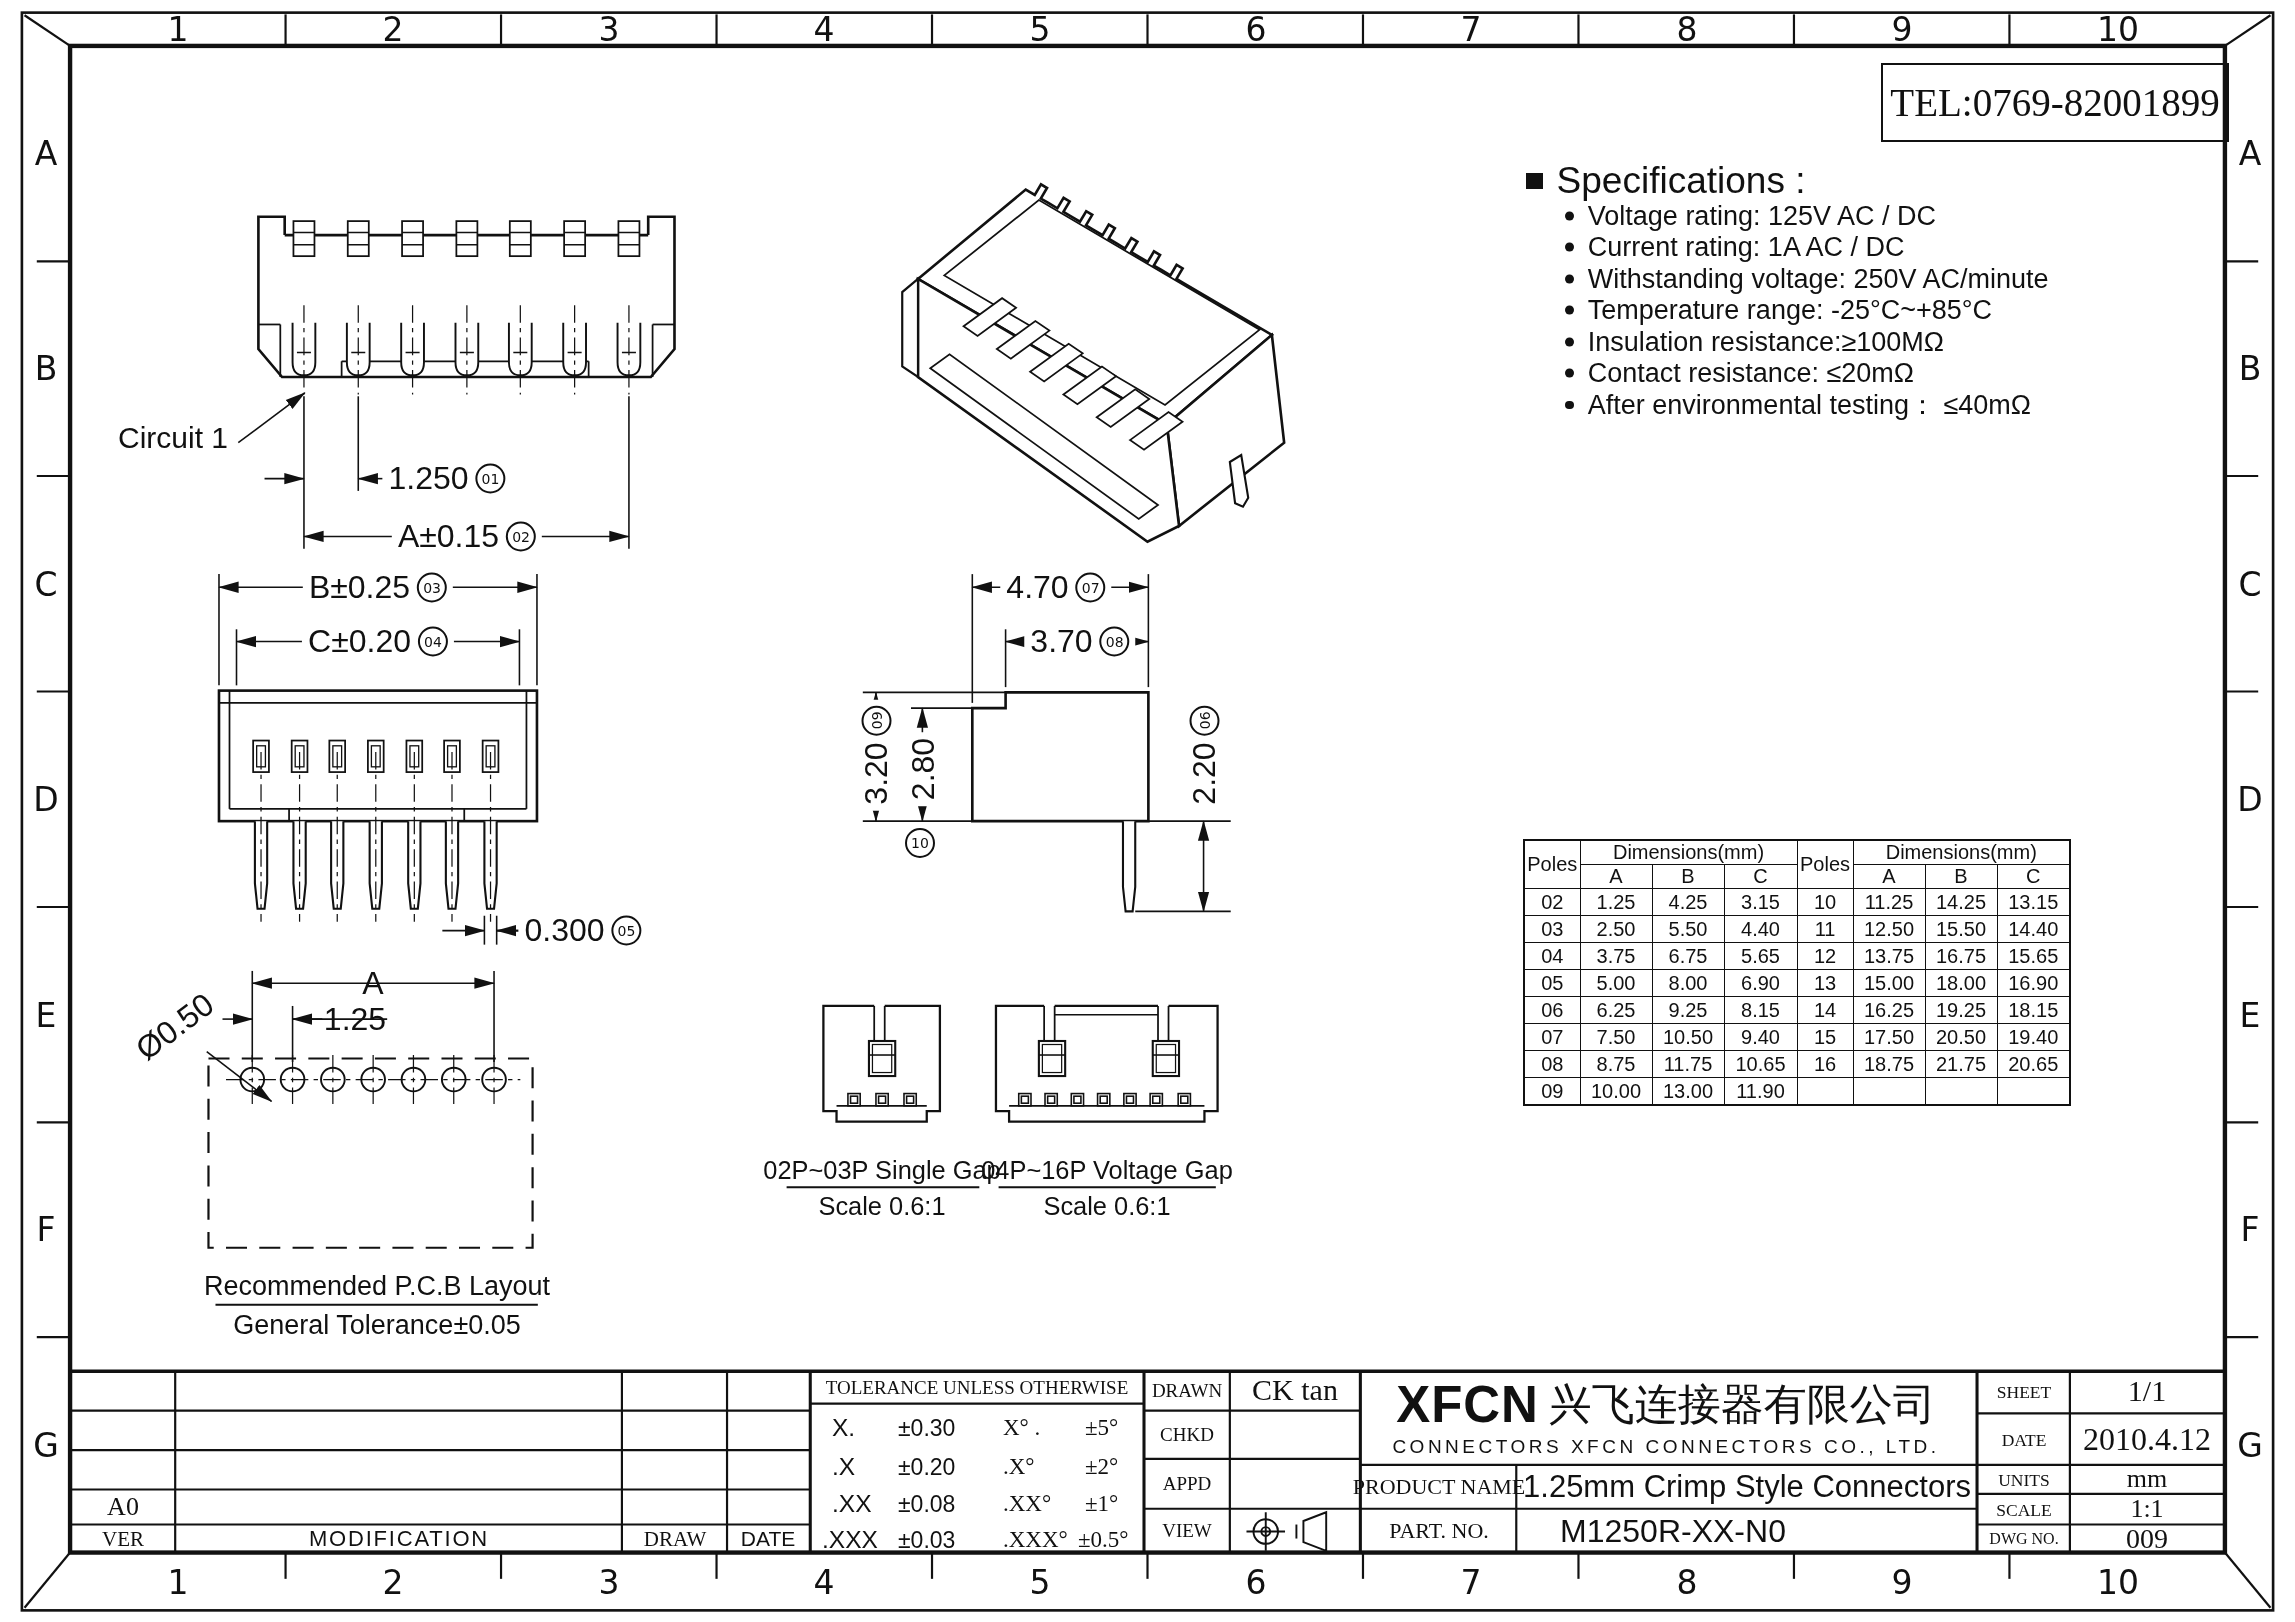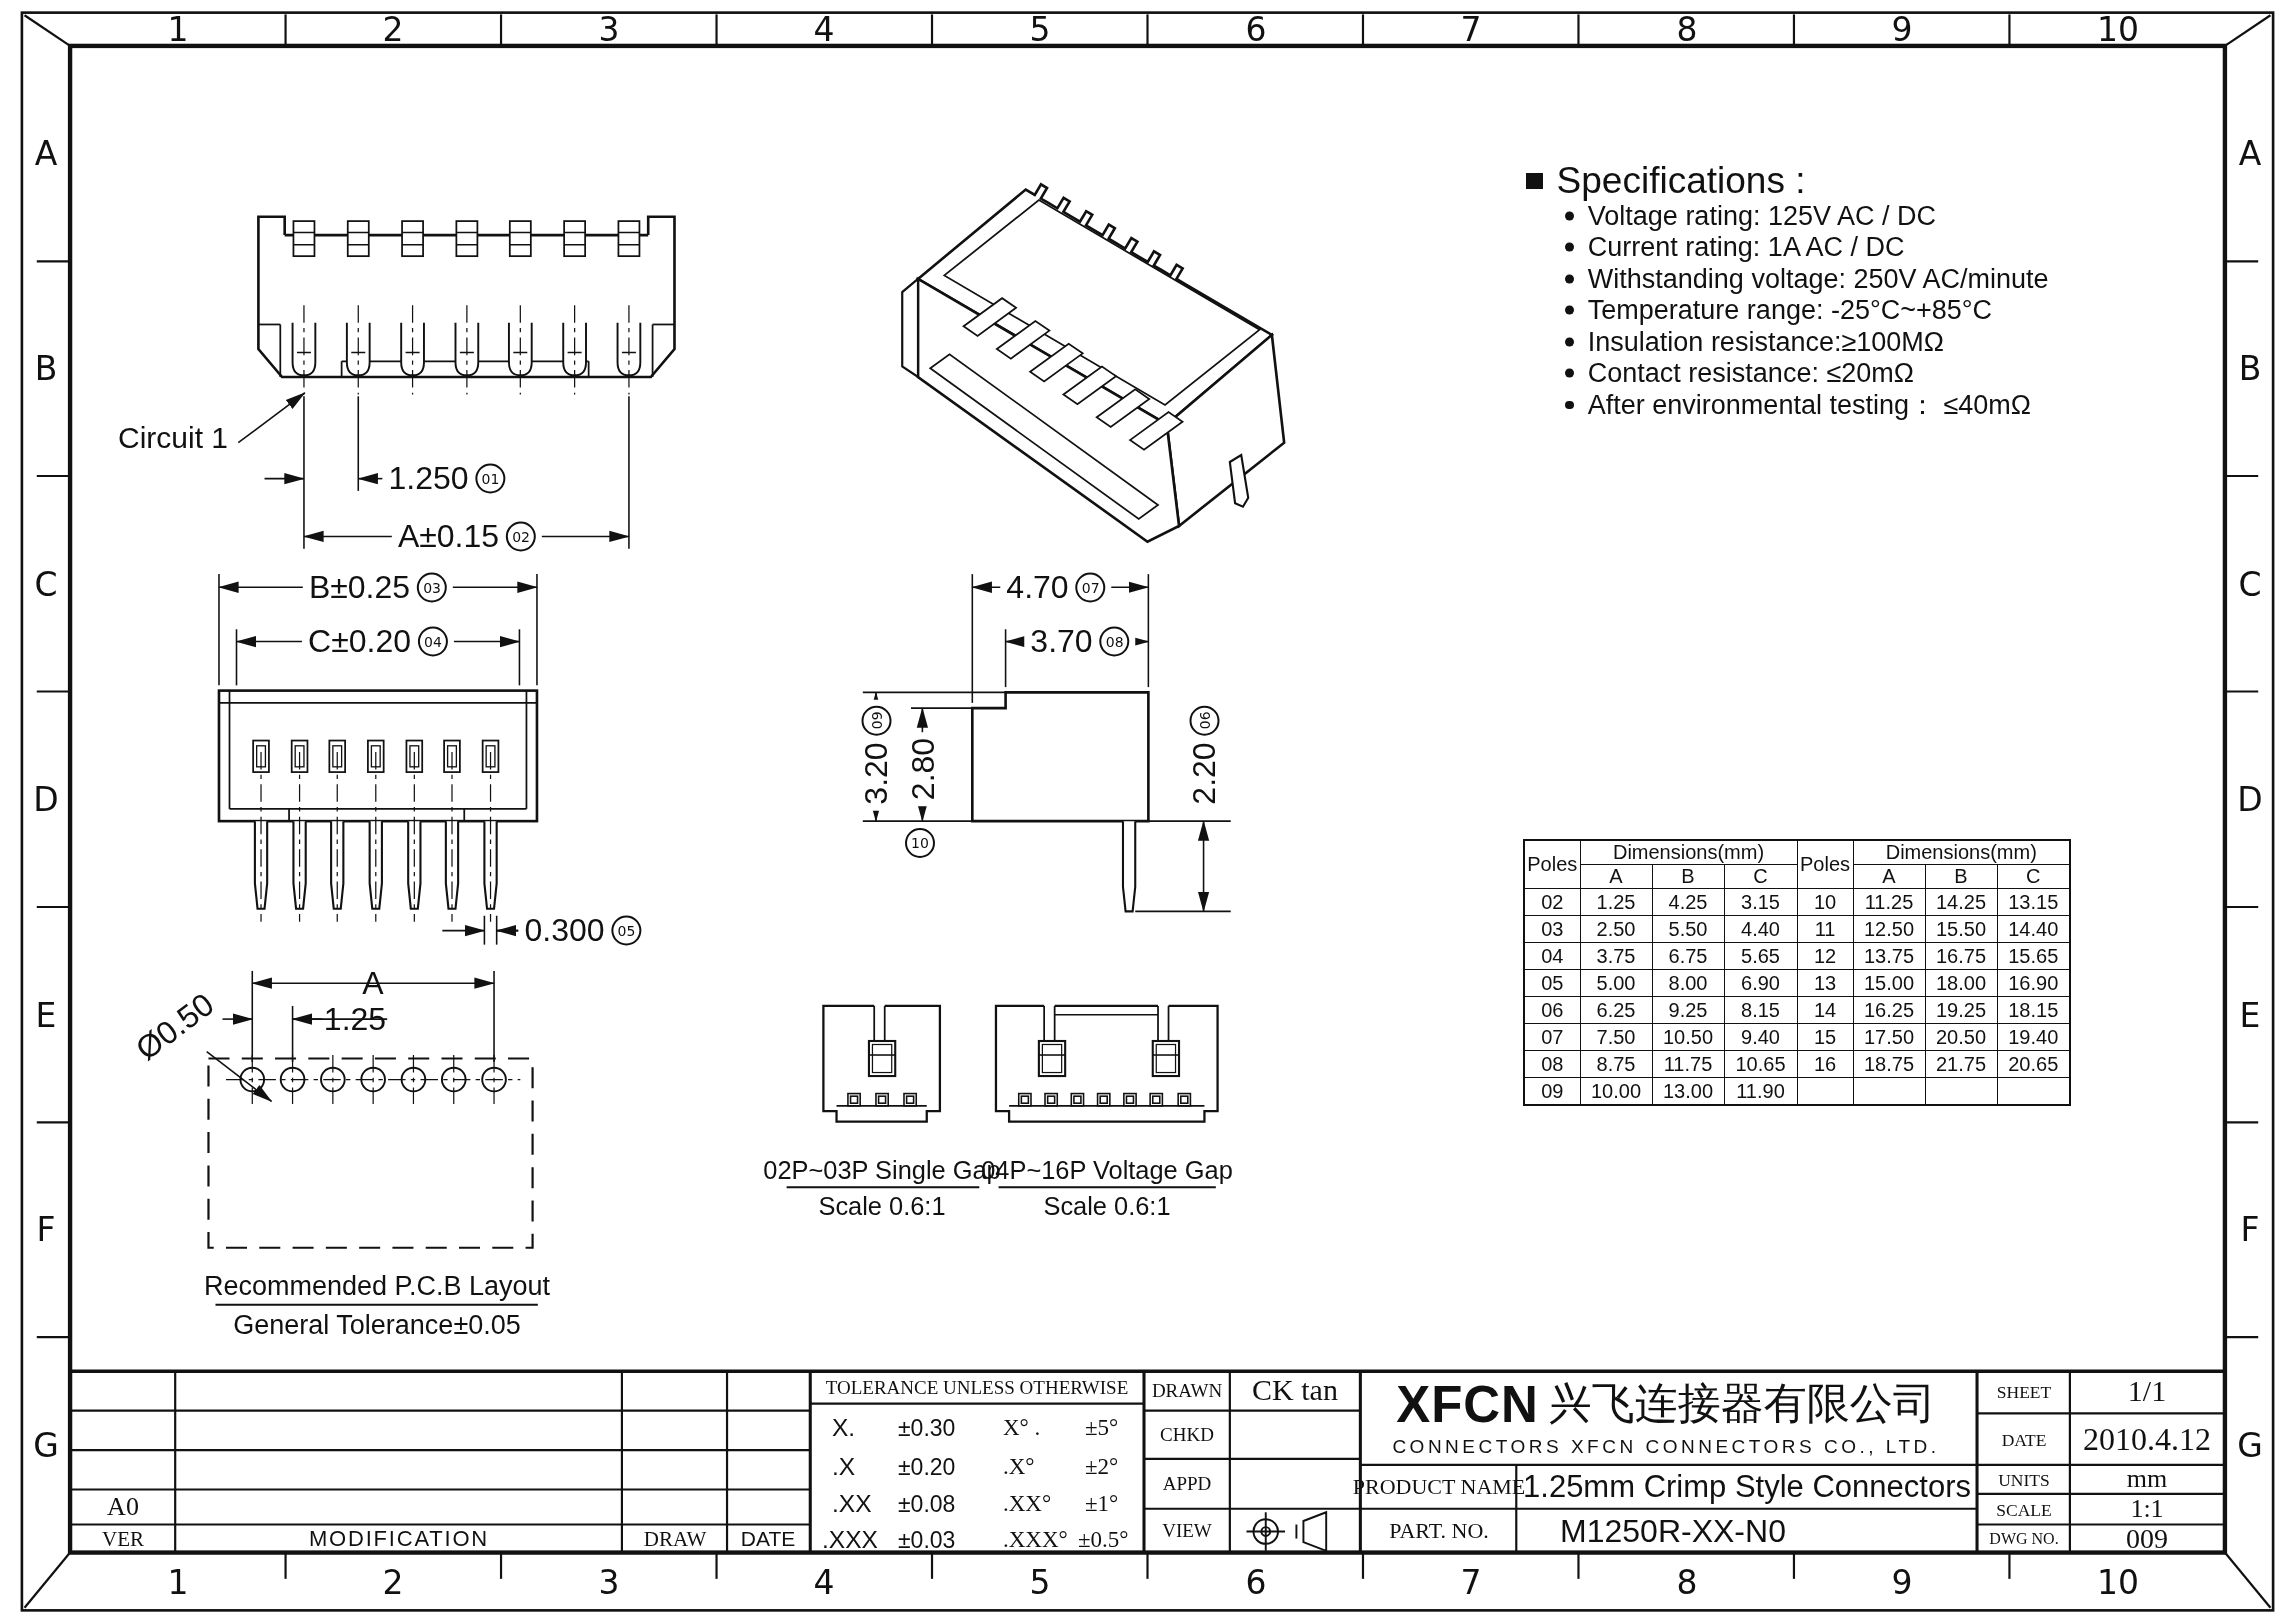--- a/index.html
+++ b/index.html
@@ -25,21 +25,21 @@
   .spec-item{font-size:27px;display:flex;align-items:center;gap:14px}
   .spec-item::before{content:"";width:8.8px;height:8.8px;border-radius:50%;background:#111;flex:0 0 auto}
   .gaplbl{font-size:25.4px}
   .pcblbl{font-size:27px}
   .sf{font-family:"Liberation Serif",serif}
   .dimtable{position:absolute;left:1523px;top:839px;width:545px;border-collapse:collapse;
             table-layout:fixed;font-size:20px;text-align:center}
   .dimtable td{border:1.8px solid #111;padding:0;height:26px}
   .dimtable tr.hd td{height:23px}
   .dimtable{border:2.6px solid #111}
-  .logo-wrap{display:flex;align-items:flex-start;gap:10px}
+  .logo-wrap{display:flex;align-items:center;gap:10px}
   .logo-x{font-weight:bold;font-size:51px;letter-spacing:0.9px}
   .logo-cjk{font-size:43px;font-family:Liberation Mono, monospace}
   .logo-sub{font-size:19px;letter-spacing:3.5px}
 </style>
 </head>
 <body>
 
 <div class="sheet">
 
 <svg width="2295" height="1623" viewBox="0 0 2620 1852">
@@ -402,20 +402,23 @@
 <div class="t c zn" style="left:46px;top:1229px">F</div>
 <div class="t c zn" style="left:46px;top:1445px">G</div>
 <div class="t c zn" style="left:2250px;top:153px">A</div>
 <div class="t c zn" style="left:2250px;top:368px">B</div>
 <div class="t c zn" style="left:2250px;top:584px">C</div>
 <div class="t c zn" style="left:2250px;top:799px">D</div>
 <div class="t c zn" style="left:2250px;top:1015px">E</div>
 <div class="t c zn" style="left:2250px;top:1229px">F</div>
 <div class="t c zn" style="left:2250px;top:1445px">G</div>
 
+<div class="box" style="left:1881px;top:63px;width:344px;height:75px;border-width:2.6px">
+  <span class="tel">TEL:0769-82001899</span>
+</div>
 
 <div class="t vt spec-title" style="left:1526px;top:181px">
   <span>Specifications :</span>
 </div>
 <div class="t vt spec-item" style="left:1565px;top:216px">Voltage rating: 125V AC / DC</div>
 <div class="t vt spec-item" style="left:1565px;top:247px">Current rating: 1A  AC / DC</div>
 <div class="t vt spec-item" style="left:1565px;top:279px">Withstanding voltage: 250V AC/minute</div>
 <div class="t vt spec-item" style="left:1565px;top:310px">Temperature range: -25°C~+85°C</div>
 <div class="t vt spec-item" style="left:1565px;top:342px">Insulation resistance:≥100MΩ</div>
 <div class="t vt spec-item" style="left:1565px;top:373px">Contact resistance: ≤20mΩ</div>

